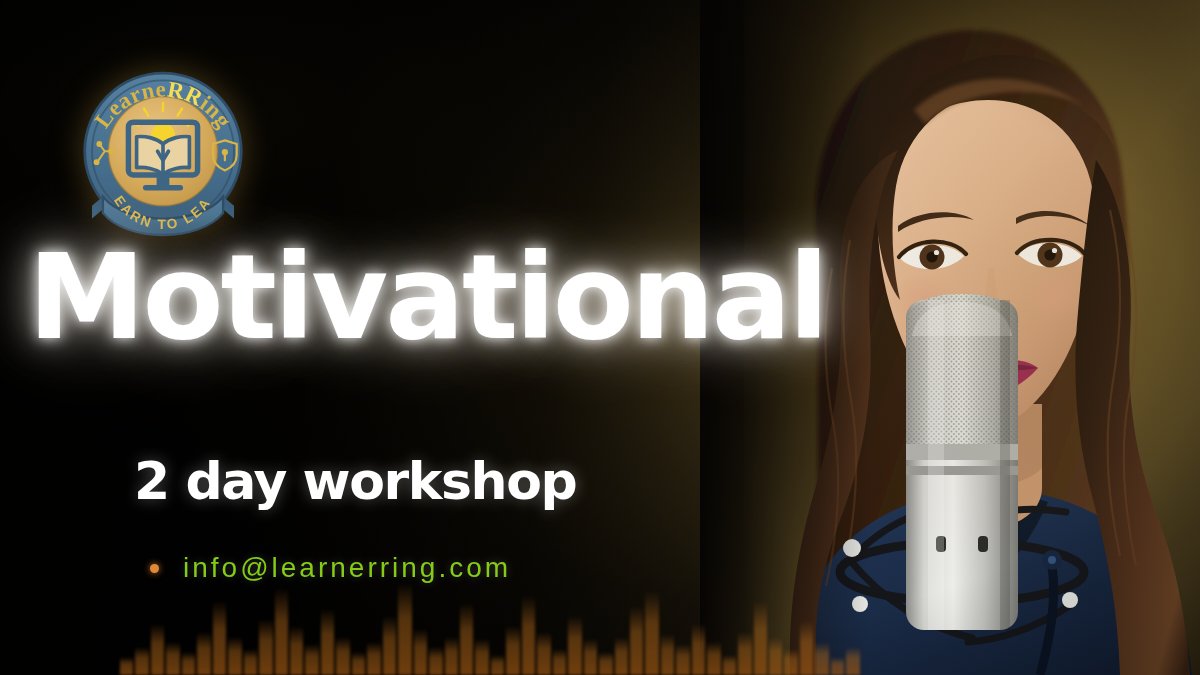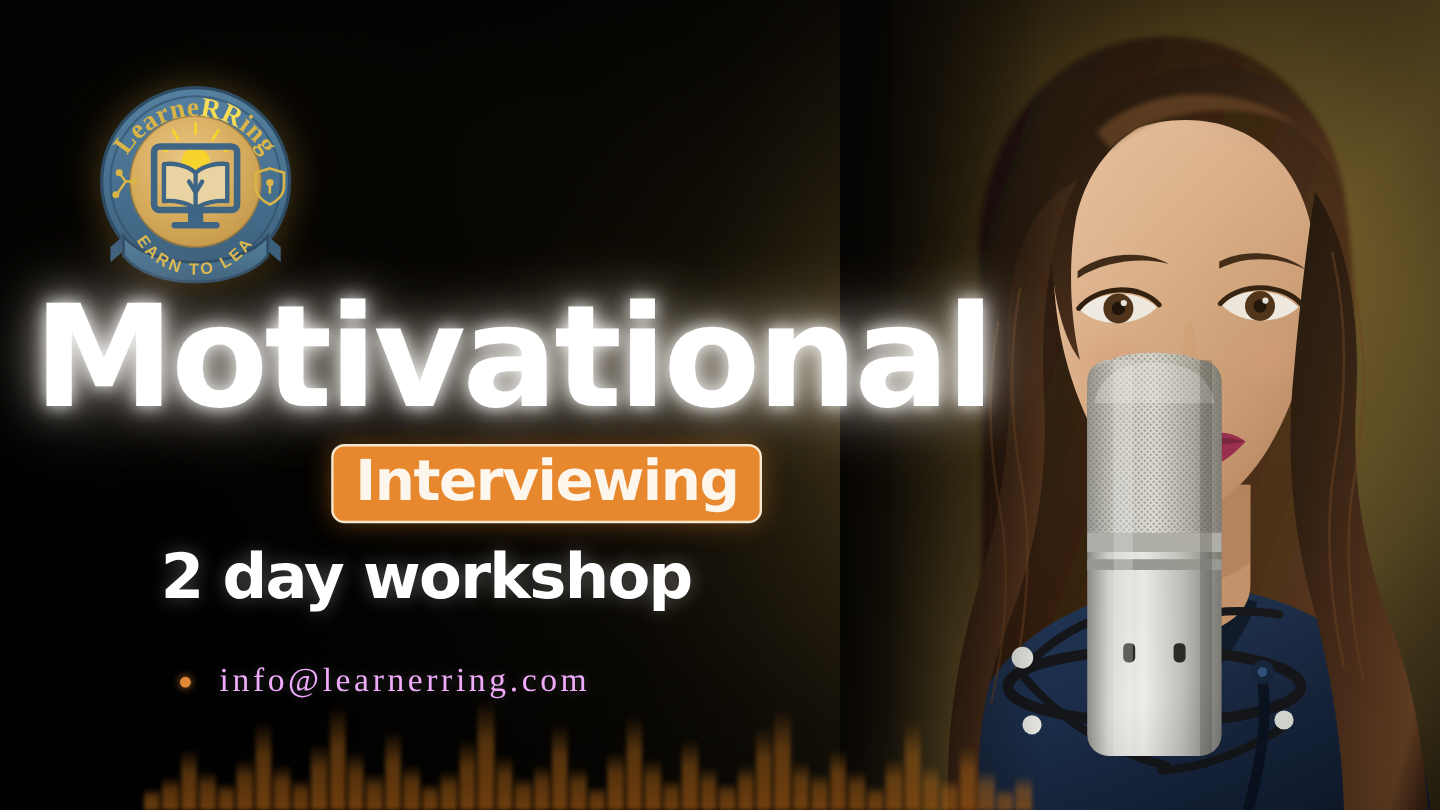--- a/index.html
+++ b/index.html
@@ -179,25 +179,25 @@
     display:flex; align-items:center; gap:24px;
   }
   .contact-bullet{
     width:9px; height:9px;
     border-radius:50%;
     background:#e08a38;
     box-shadow:0 0 7px rgba(224,138,56,0.85);
     flex:0 0 auto;
   }
   .contact-email{
-    font-family:Liberation Serif, serif;
+    font-family:Liberation Sans, sans-serif;
     font-weight:400;
     font-size:28px;
     letter-spacing:3.0px;
-    color:#f0abfc;
+    color:#84cc16;
     white-space:nowrap;
     text-shadow:0 0 10px rgba(255,255,255,0.22);
   }
 </style>
 </head>
 <body>
 
 <div class="banner">
 
   <div class="bg-base"></div>
@@ -524,25 +524,20 @@
       <text font-family="'Liberation Sans', sans-serif" font-size="15" font-weight="700" fill="#dcb84e" letter-spacing="2.6">
         <textPath href="#arcBottom" startOffset="50%" text-anchor="middle">LEARN TO LEAD</textPath>
       </text>
     </svg>
   </div>
 
   <div class="headline">
     <div class="title-main">Motivational</div>
   </div>
 
-  <div class="chip-row">
-    <span class="chip">
-      <span class="chip-text">Interviewing</span>
-    </span>
-  </div>
 
   <div class="subtitle">2 day workshop</div>
 
   <div class="contact">
     <span class="contact-bullet"></span>
     <span class="contact-email">info@learnerring.com</span>
   </div>
 
 </div>
 

